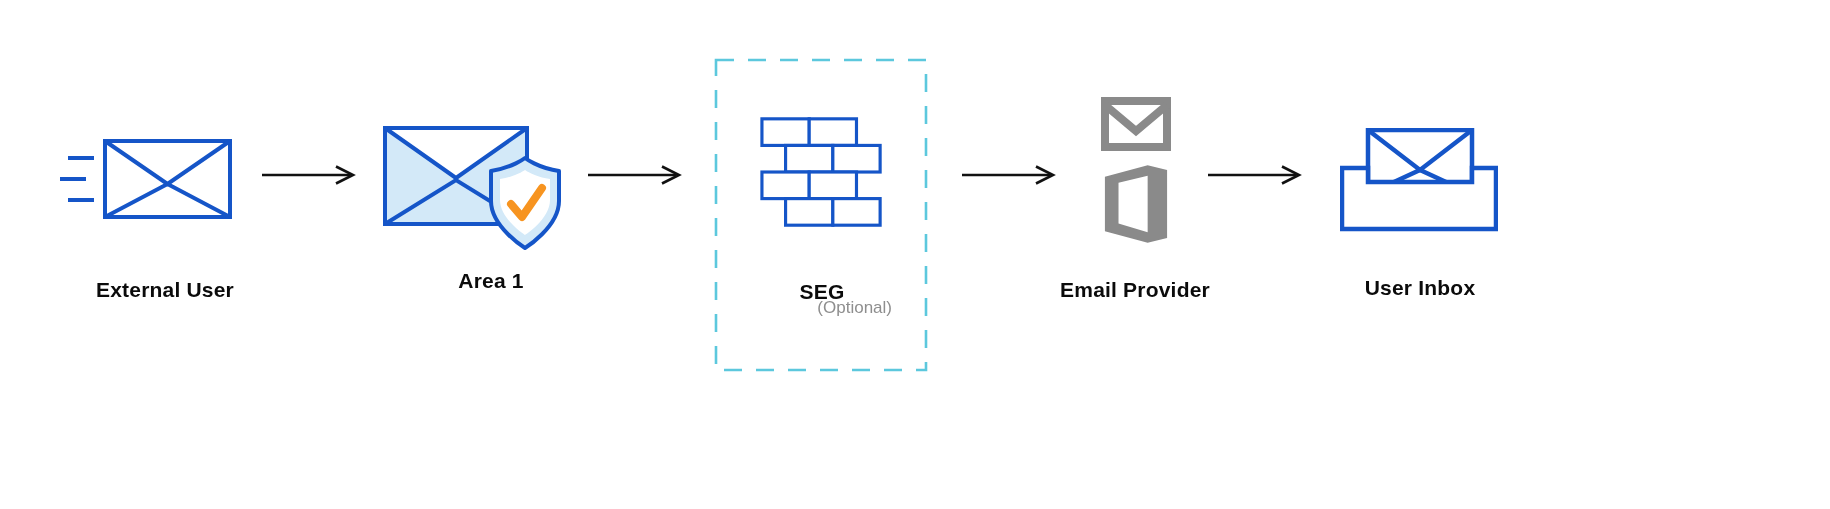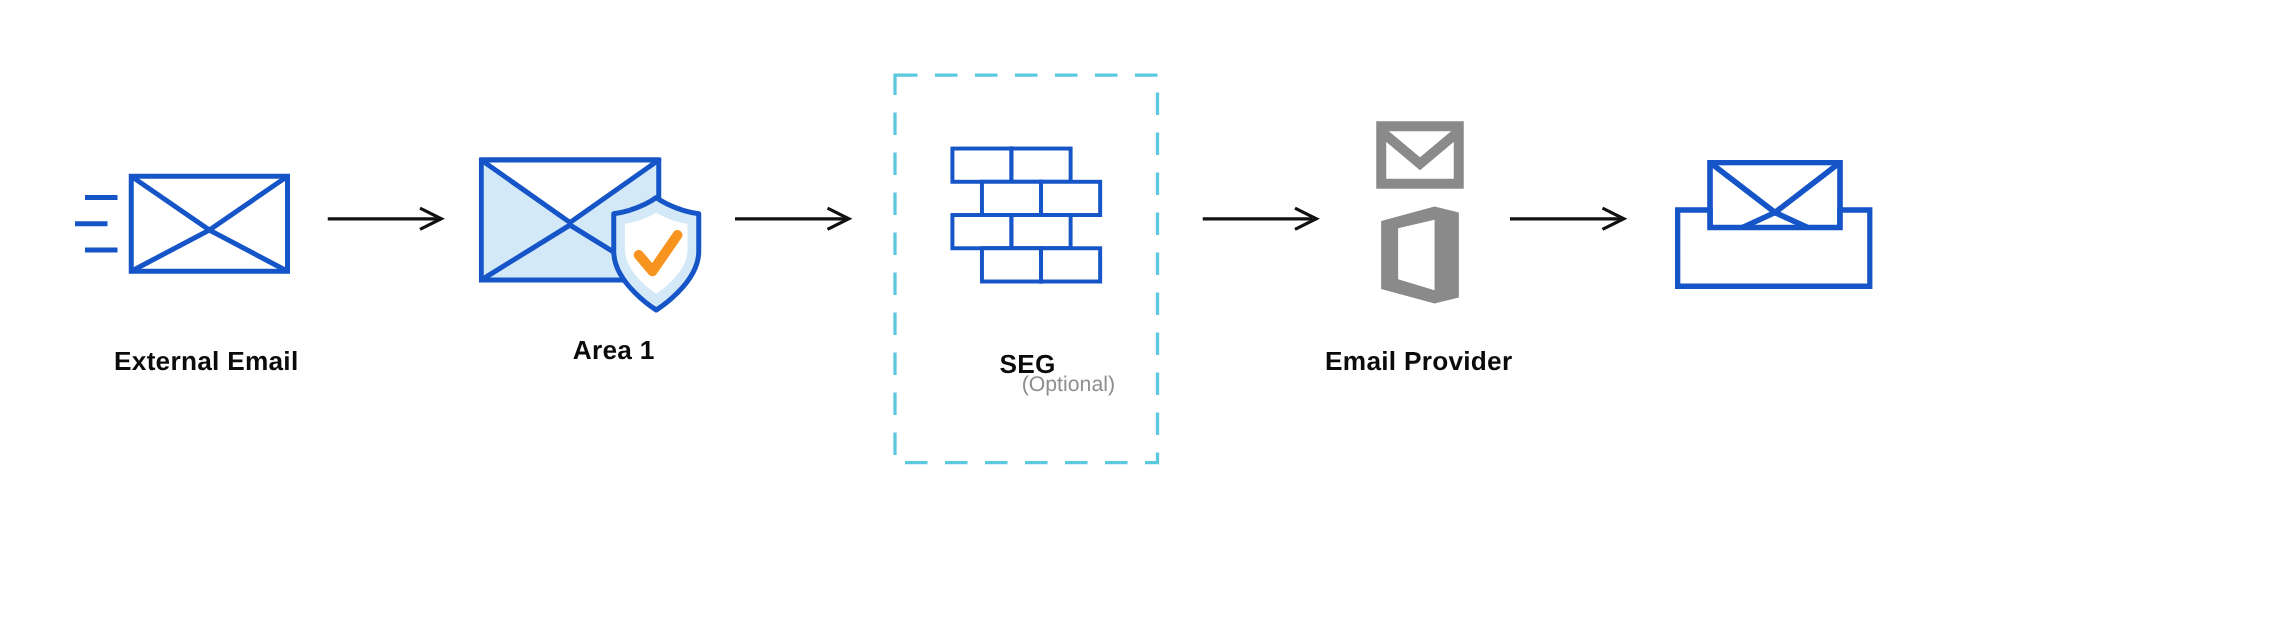--- a/index.html
+++ b/index.html
@@ -53,21 +53,21 @@
   <svg id="ext-icon" class="abs" width="175" height="82" viewBox="0 0 175 82">
     <g stroke="#1555c8" stroke-width="4" fill="none">
       <line x1="10" y1="20" x2="36" y2="20"></line>
       <line x1="2" y1="41" x2="28" y2="41"></line>
       <line x1="10" y1="62" x2="36" y2="62"></line>
     </g>
     <rect x="47" y="3" width="125" height="76" fill="#ffffff" stroke="#1555c8" stroke-width="4"></rect>
     <polyline points="47,3 109.5,46 172,3" fill="none" stroke="#1555c8" stroke-width="4"></polyline>
     <polyline points="47,79 109.5,46 172,79" fill="none" stroke="#1555c8" stroke-width="4"></polyline>
   </svg>
-  <div id="ext-label" class="abs label">External Email</div>
+  <div id="ext-label" class="abs label">External User</div>
 
   <svg id="arrow1" class="abs" width="100" height="24" viewBox="0 0 100 24">
     <line x1="0" y1="12" x2="88" y2="12" stroke="#111111" stroke-width="2.6"></line>
     <polyline points="74,3.5 91,12 74,20.5" fill="none" stroke="#111111" stroke-width="2.6"></polyline>
   </svg>
 
   <svg id="a1-icon" class="abs" width="185" height="130" viewBox="0 0 185 130">
     <rect x="2" y="4" width="142" height="96" fill="#d3e9f8" stroke="#1555c8" stroke-width="4"></rect>
     <polyline points="2,100 73,56 144,100" fill="none" stroke="#1555c8" stroke-width="4"></polyline>
     <polygon points="2,4 144,4 73,54" fill="#ffffff" stroke="#1555c8" stroke-width="4" stroke-linejoin="round"></polygon>
@@ -120,14 +120,15 @@
     <line x1="0" y1="12" x2="88" y2="12" stroke="#111111" stroke-width="2.6"></line>
     <polyline points="74,3.5 91,12 74,20.5" fill="none" stroke="#111111" stroke-width="2.6"></polyline>
   </svg>
 
   <svg id="inbox-icon" class="abs" width="158" height="104" viewBox="0 0 158 104">
     <rect x="28" y="2" width="104" height="64" fill="#ffffff" stroke="#1555c8" stroke-width="4.5"></rect>
     <polyline points="28,2 80,42 132,2" fill="none" stroke="#1555c8" stroke-width="4.5"></polyline>
     <polyline points="28,66 80,42 132,66" fill="none" stroke="#1555c8" stroke-width="4.5"></polyline>
     <path d="M2 40 L28 40 L28 54 L132 54 L132 40 L156 40 L156 101 L2 101 Z" fill="#ffffff" stroke="#1555c8" stroke-width="4.5" stroke-linejoin="miter"></path>
   </svg>
+  <div id="inbox-label" class="abs label">User Inbox</div>
 
 </div>
 
 </body></html>

